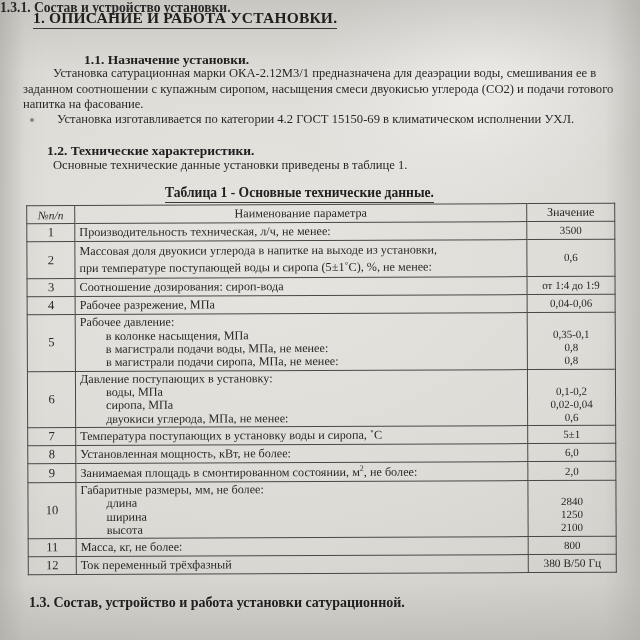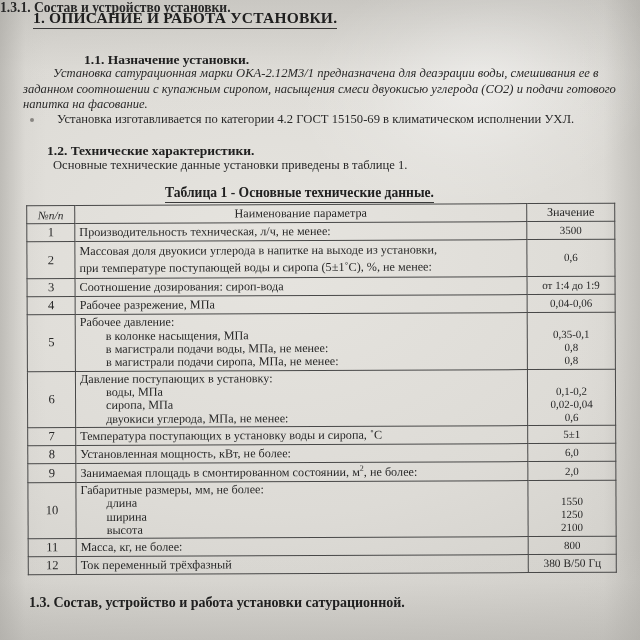--- a/index.html
+++ b/index.html
@@ -83,21 +83,21 @@
   .h2-a { left: 47px; top: 52px; margin-left: 37px; }
   .h2-b { left: 47px; top: 143px; }
   .h2-c { left: 29px; top: 595px; font-size: 14px; }
 
   .para {
     position: absolute;
     font-size: 12.6px;
     line-height: 15.6px;
     color: #2c2c2c;
   }
-  .p-intro  { left: 23px; top: 66px;  width: 594px; text-indent: 30px; text-align: left; font-style: italic; }
+  .p-intro  { left: 23px; top: 66px;  width: 594px; text-indent: 30px; text-align: left; }
   .p-gost   { left: 23px; top: 112px; width: 596px; text-indent: 34px; text-align: justify; }
   .p-table  { left: 23px; top: 158px; width: 500px; text-indent: 30px; }
   .p-last   { left: 52px; top: 624px; font-size: 13.6px; font-weight: bold; color: #2b2b2b; white-space: nowrap; }
 
   .speck {
     position: absolute; left: 30px; top: 118px;
     width: 4px; height: 4px; background: #6d6b67; border-radius: 50%;
     opacity: .75;
   }
 
@@ -270,21 +270,21 @@
         <tr>
           <td class="num">10</td>
           <td class="name">
             <span class="vline">Габаритные размеры, мм, не более:</span>
             <span class="vline sub">длина</span>
             <span class="vline sub">ширина</span>
             <span class="vline sub">высота</span>
           </td>
           <td class="val">
             <span class="vline" style="display:block;height:12px"></span>
-            <span class="vline">1550</span>
+            <span class="vline">2840</span>
             <span class="vline">1250</span>
             <span class="vline">2100</span>
           </td>
         </tr>
 
         <tr>
           <td class="num">11</td>
           <td class="name">Масса, кг, не более:</td>
           <td class="val">800</td>
         </tr>

